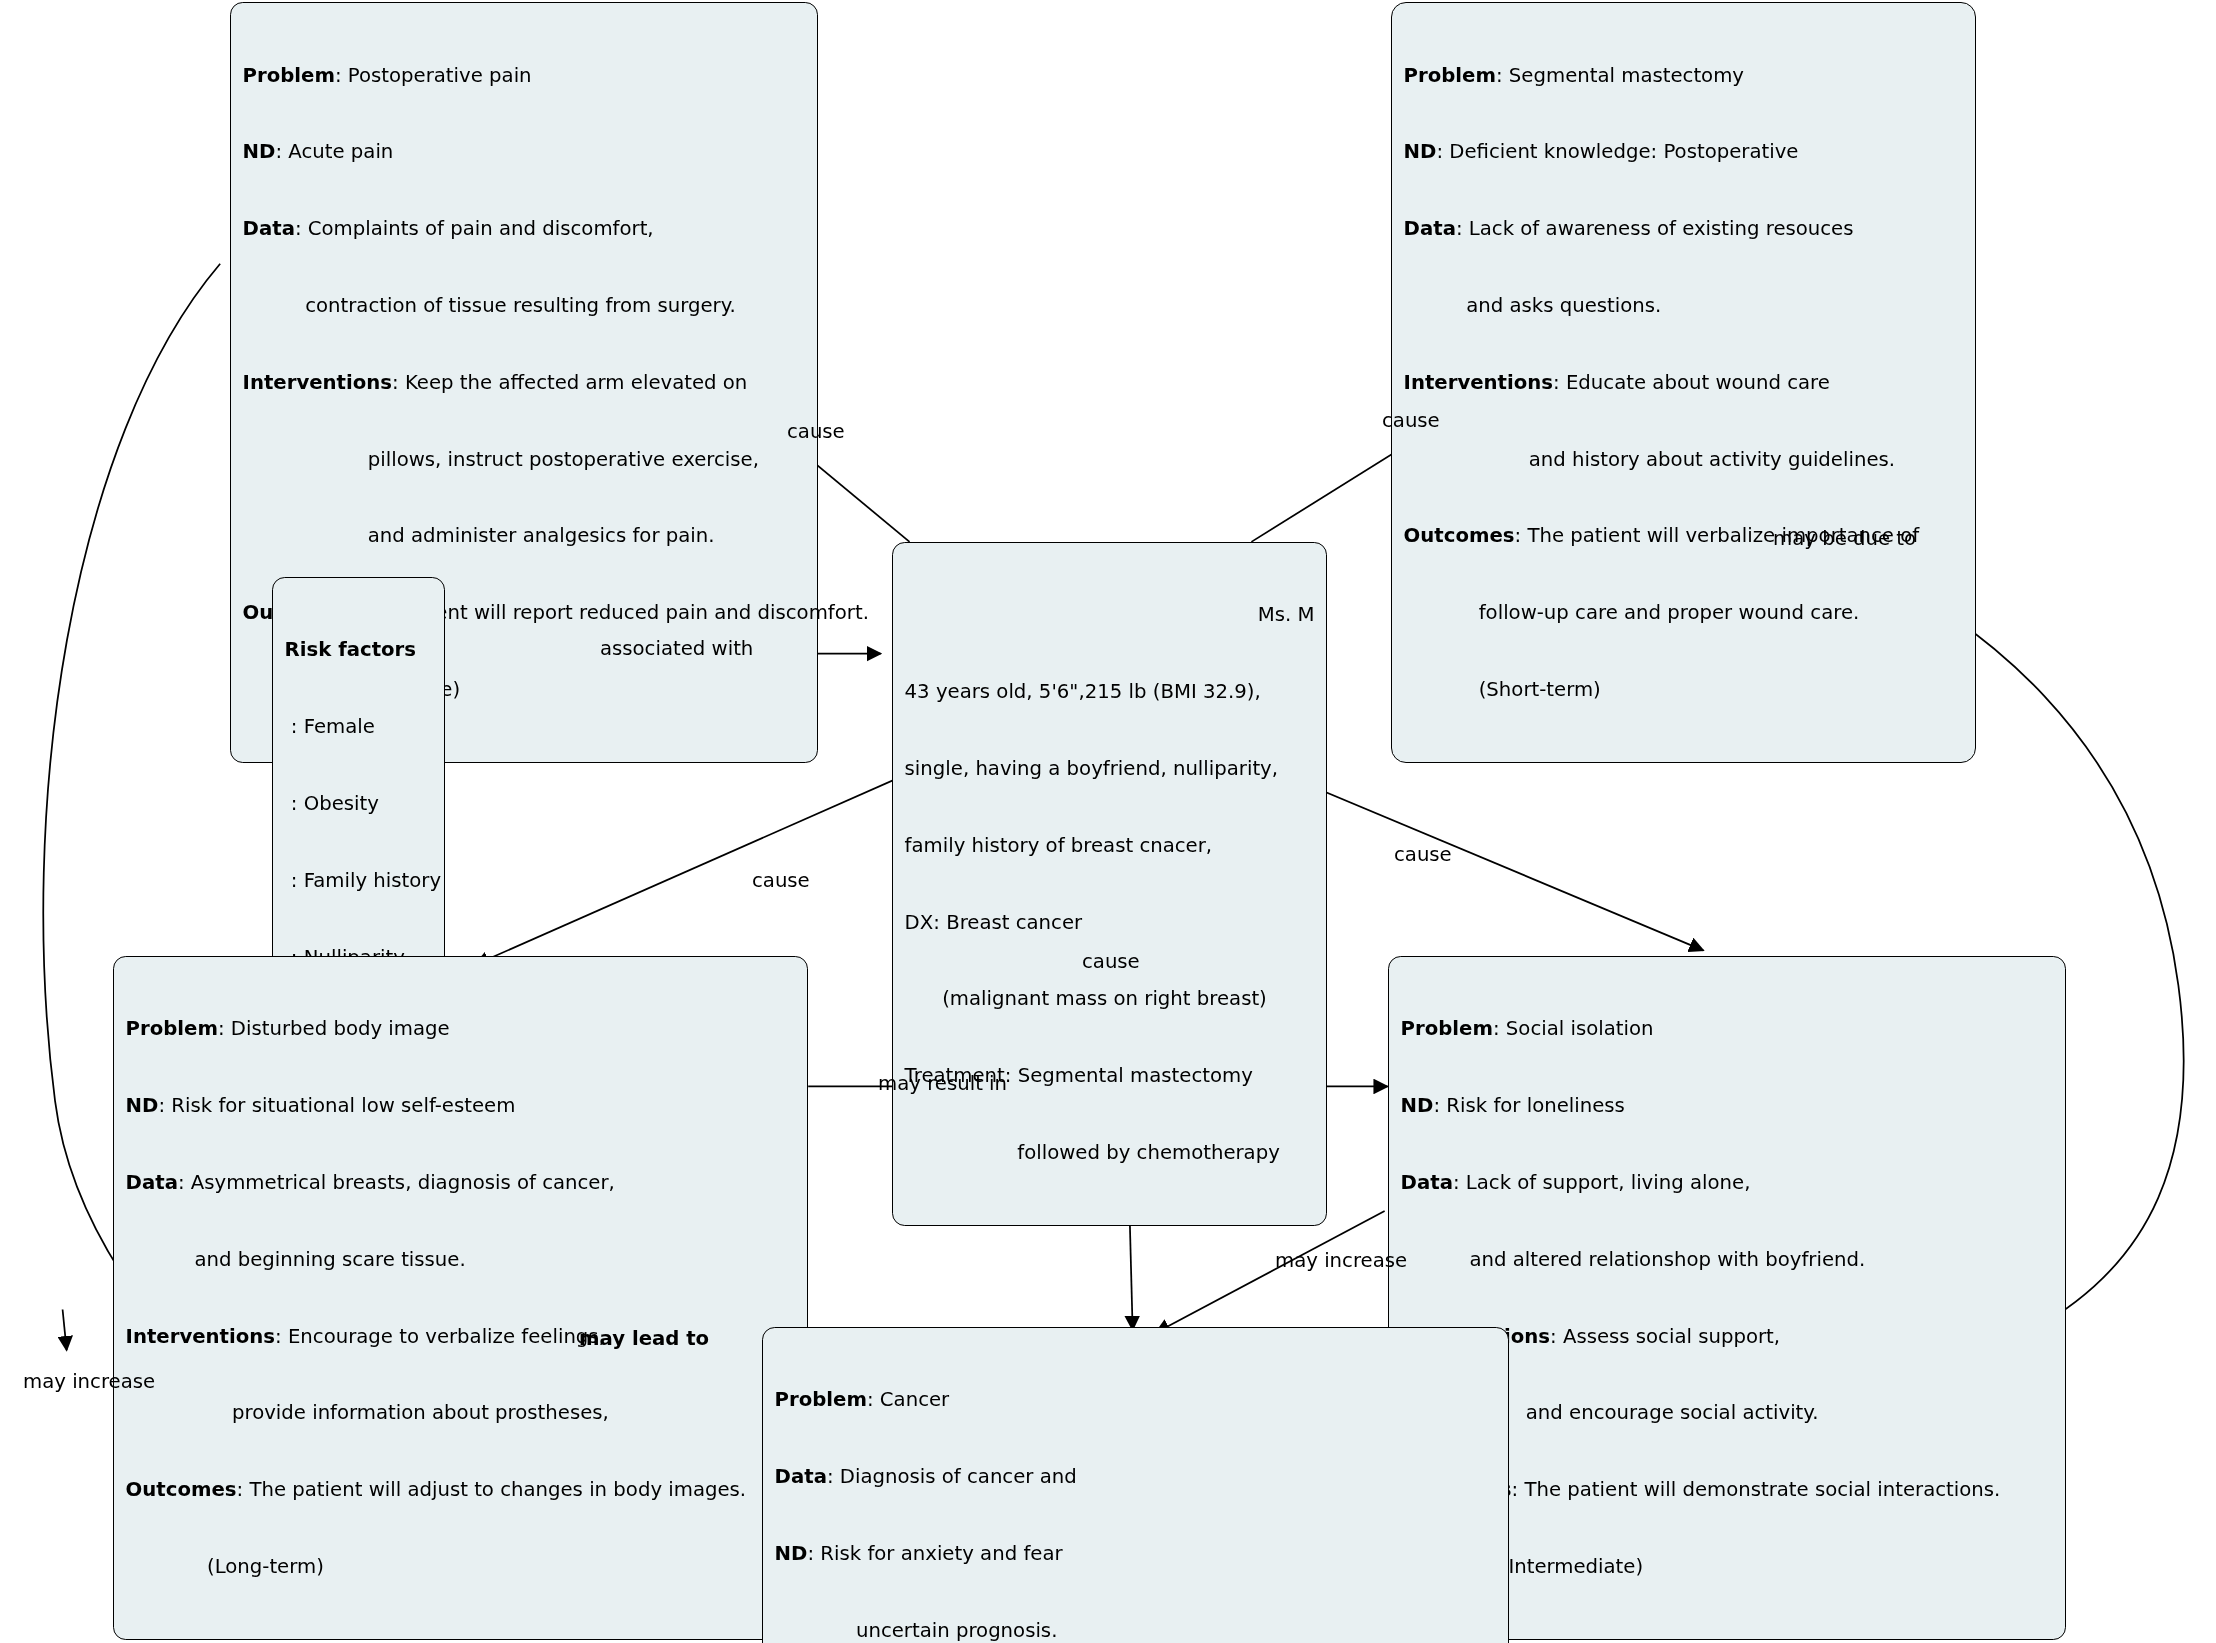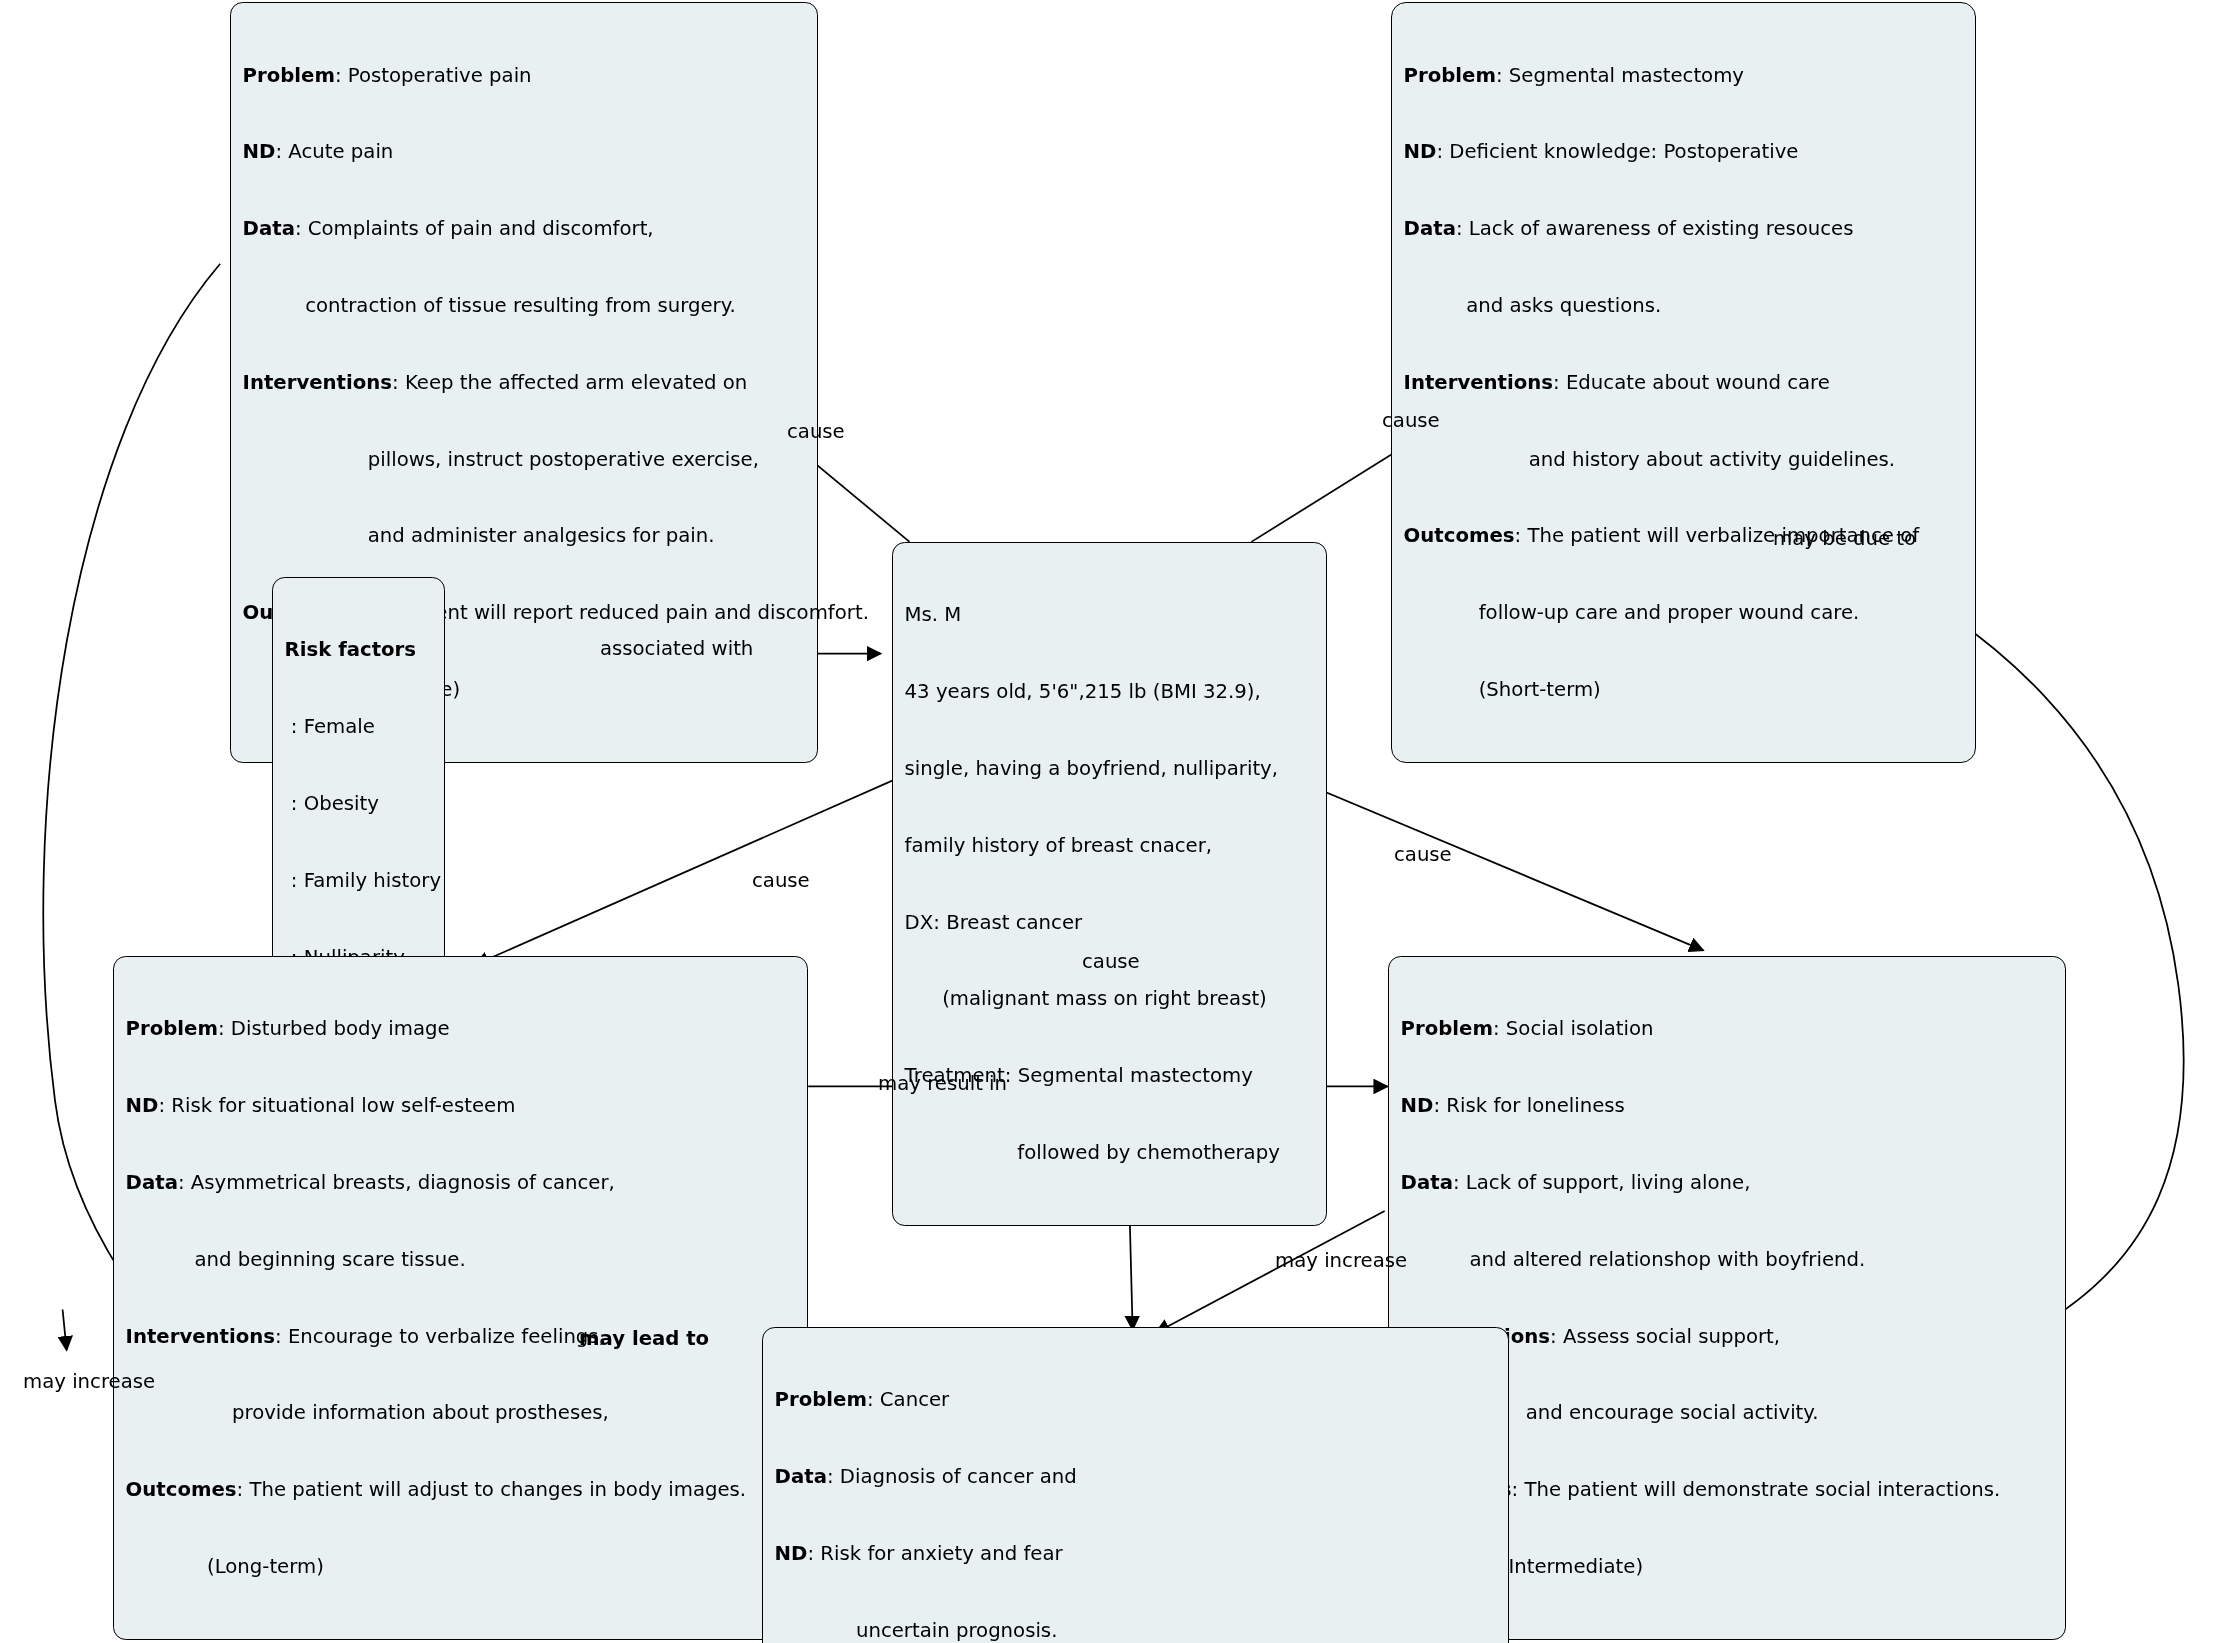--- a/index.html
+++ b/index.html
@@ -114,21 +114,21 @@
 
   <div class="node" style="left:272px; top:577px; width:173px;">
     <span class="ln"><b>Risk factors</b></span>
     <span class="ln"> : Female</span>
     <span class="ln"> : Obesity</span>
     <span class="ln"> : Family history</span>
     <span class="ln"> : Nulliparity</span>
   </div>
 
   <div class="node" style="left:892px; top:542px; width:435px; text-align:left;">
-    <span class="ln" style="text-align:left;">Ms. M</span>
+    <span class="ln" style="text-align:right;">Ms. M</span>
     <span class="ln">43 years old, 5'6",215 lb (BMI 32.9),</span>
     <span class="ln">single, having a boyfriend, nulliparity,</span>
     <span class="ln">family history of breast cnacer,</span>
     <span class="ln">DX: Breast cancer</span>
     <span class="ln">      (malignant mass on right breast)</span>
     <span class="ln">Treatment: Segmental mastectomy</span>
     <span class="ln">                  followed by chemotherapy</span>
   </div>
 
   <div class="node" style="left:113px; top:956px; width:695px;">

